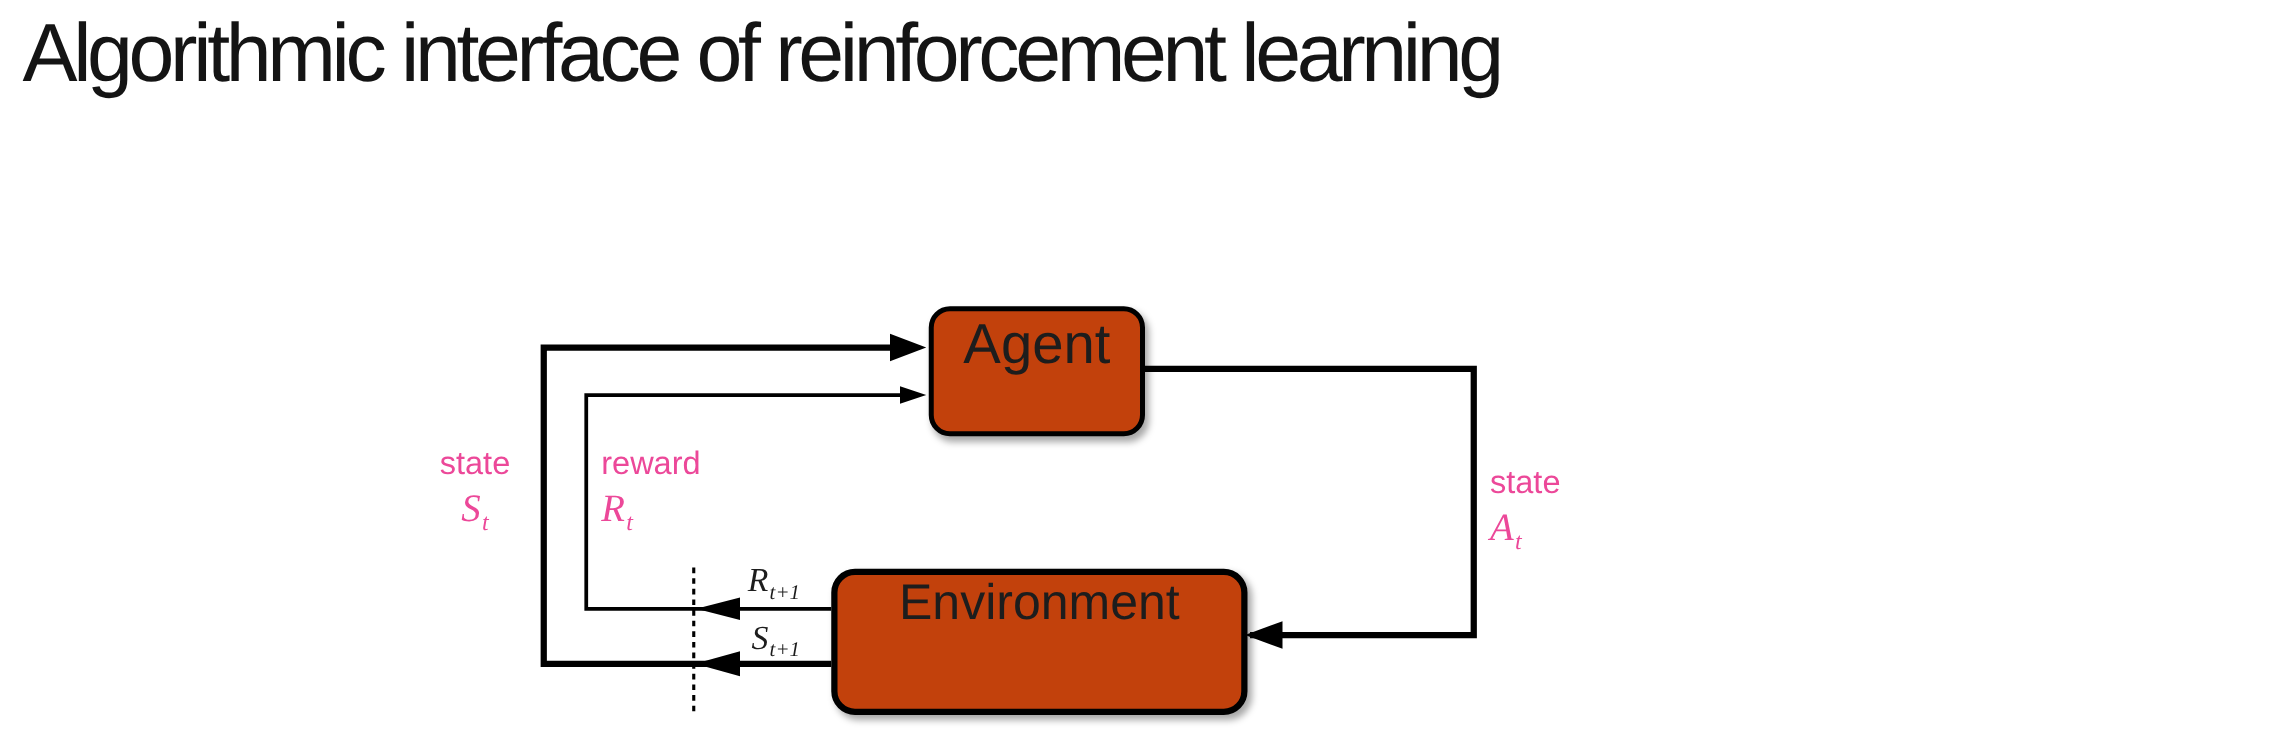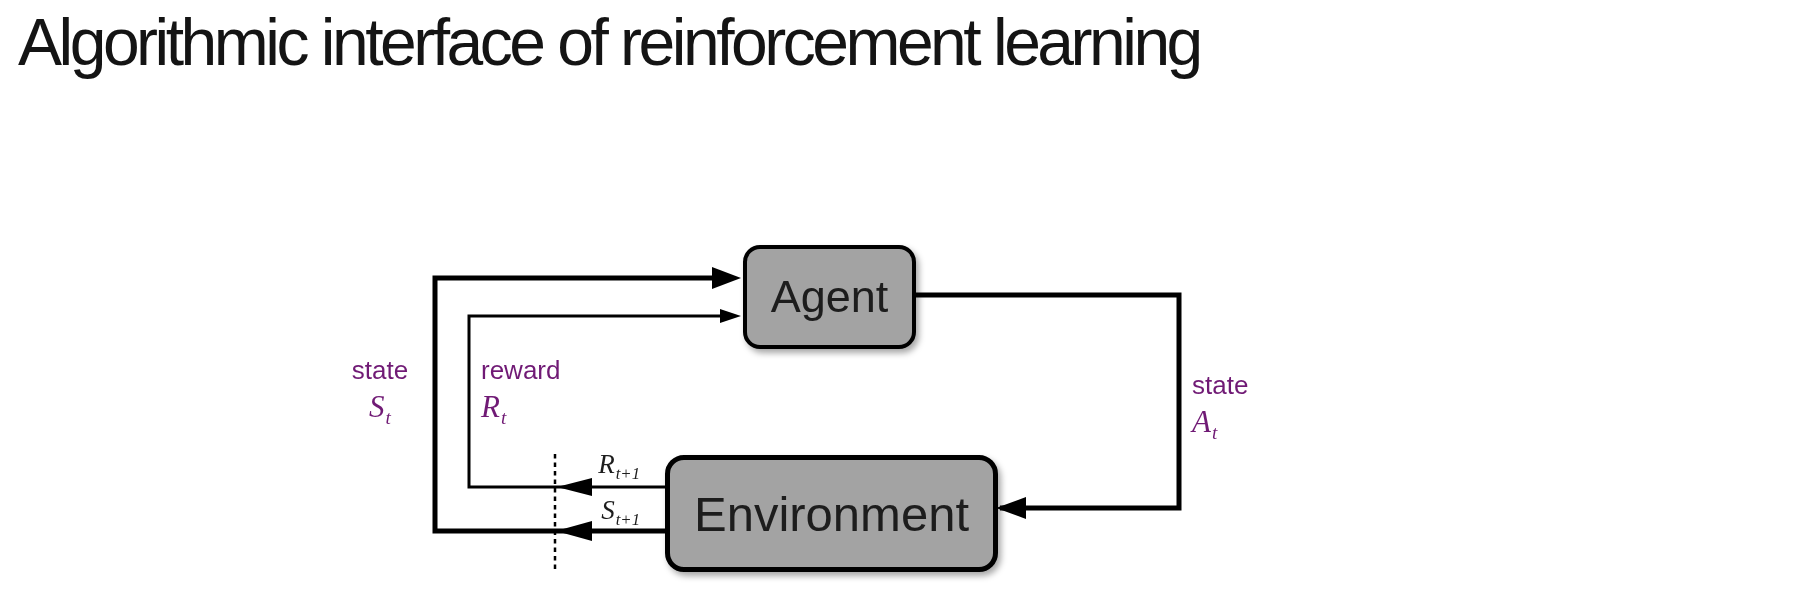--- a/index.html
+++ b/index.html
@@ -23,45 +23,44 @@
     white-space: nowrap;
     color: #141414;
   }
   .connectors {
     position: absolute;
     left: 0;
     top: 0;
   }
   .box {
     position: absolute;
-    background: #a3a3a3;
+    background: #c2410c;
     border: 4px solid #000000;
     display: flex;
-    align-items: center;
     justify-content: center;
     box-shadow: 3px 4px 6px rgba(0,0,0,0.35);
     color: #1d1d1d;
     z-index: 2;
   }
   .agent-box {
     left: 743px; top: 245px;
     width: 165px; height: 96px;
     border-radius: 17px;
     font-size: 45px;
   }
   .env-box {
     left: 665px; top: 455px;
     width: 323px; height: 107px;
     border-width: 5px;
     border-radius: 19px;
-    font-size: 49px;
+    font-size: 40px;
   }
   .lbl {
     position: absolute;
-    color: #701a75;
+    color: #ec4899;
     z-index: 1;
   }
   .lbl .word {
     font-size: 26px;
     line-height: 1.15;
   }
   .lbl .sym {
     font-family: "Liberation Serif", "DejaVu Serif", serif;
     font-style: italic;
     font-size: 31px;

